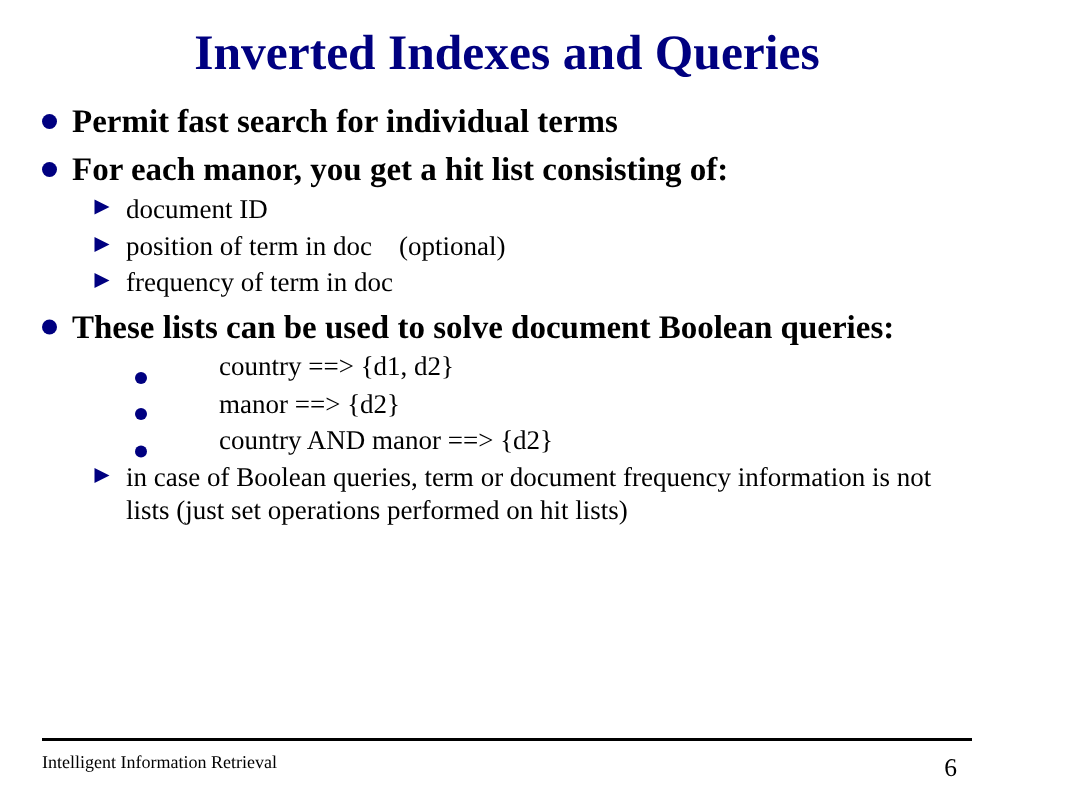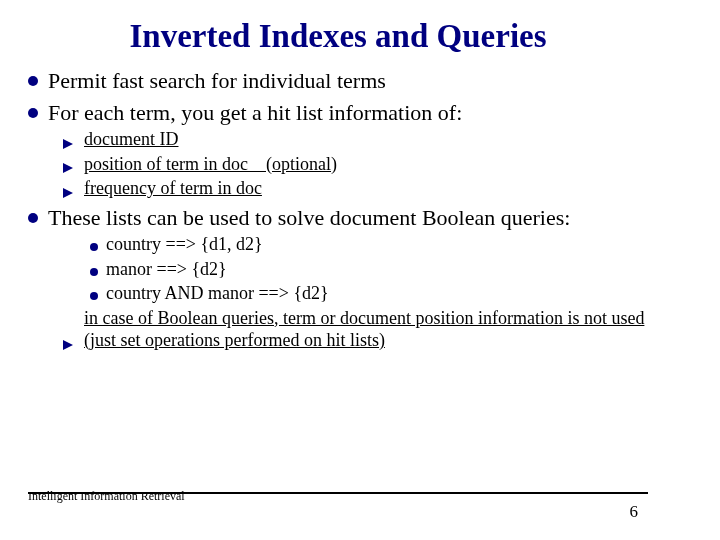--- a/index.html
+++ b/index.html
@@ -38,46 +38,46 @@
     width: 10px;
     height: 10px;
     border-radius: 50%;
     background: #000080;
     flex: none;
     margin-top: 9px;
     margin-right: 10px;
   }
   .l1 .text {
     font-size: 22px;
-    font-weight: normal;
+    font-weight: bold;
     line-height: 1.25;
     text-align: center;
   }
   .l2 {
     display: flex;
-    align-items: flex-end;
+    align-items: flex-start;
     margin: 2px 0 2px 34px;
-    text-decoration: underline;
   }
   .l2 .bullet-arrow {
     flex: none;
     margin-top: 3px;
     margin-right: 8px;
   }
   .l2 .bullet-arrow svg {
     display: block;
   }
   .l2 .text {
     font-size: 18px;
     line-height: 1.25;
   }
   .l2b {
     display: flex;
-    align-items: center;
+    align-items: flex-end;
     margin: 2px 0 2px 62px;
+    gap: 40px;
   }
   .l2b .bullet-dot-sm {
     width: 8px;
     height: 8px;
     border-radius: 50%;
     background: #000080;
     flex: none;
     margin-top: 6px;
     margin-right: 8px;
   }
@@ -89,21 +89,21 @@
     position: absolute;
     left: 28px;
     right: 28px;
     bottom: 46px;
     height: 0;
     border-top: 2px solid #000;
   }
   .footer-left {
     position: absolute;
     left: 28px;
-    bottom: 36px;
+    bottom: 24px;
     font-size: 12px;
     margin-top: 17px;
   }
   .footer-right {
     position: absolute;
     right: 38px;
     bottom: 18px;
     font-size: 17px;
   }
 </style>
@@ -116,21 +116,21 @@
 
   <div class="body">
 
     <div class="l1">
       <div class="bullet-dot"></div>
       <div class="text">Permit fast search for individual terms</div>
     </div>
 
     <div class="l1">
       <div class="bullet-dot"></div>
-      <div class="text">For each term, you get a hit list information of:</div>
+      <div class="text">For each manor, you get a hit list consisting of:</div>
     </div>
 
     <div class="l2">
       <div class="bullet-arrow">
         <svg width="14" height="14">
             <polygon points="1,2 11,7 1,12" fill="#000080"></polygon>
           </svg>
       </div>
       <div class="text">document ID</div>
     </div>
@@ -173,21 +173,21 @@
       <div class="text">country AND manor ==&gt; {d2}</div>
     </div>
 
 
     <div class="l2">
       <div class="bullet-arrow">
         <svg width="14" height="14">
             <polygon points="1,2 11,7 1,12" fill="#000080"></polygon>
           </svg>
       </div>
-      <div class="text">in case of Boolean queries, term or document position information is not used (just set operations performed on hit lists)</div>
+      <div class="text">in case of Boolean queries, term or document frequency information is not lists (just set operations performed on hit lists)</div>
     </div>
 
   </div>
 
   <div class="footer-line"></div>
   <div class="footer-left">Intelligent Information Retrieval</div>
   <div class="footer-right">6</div>
 
 </div>
 

